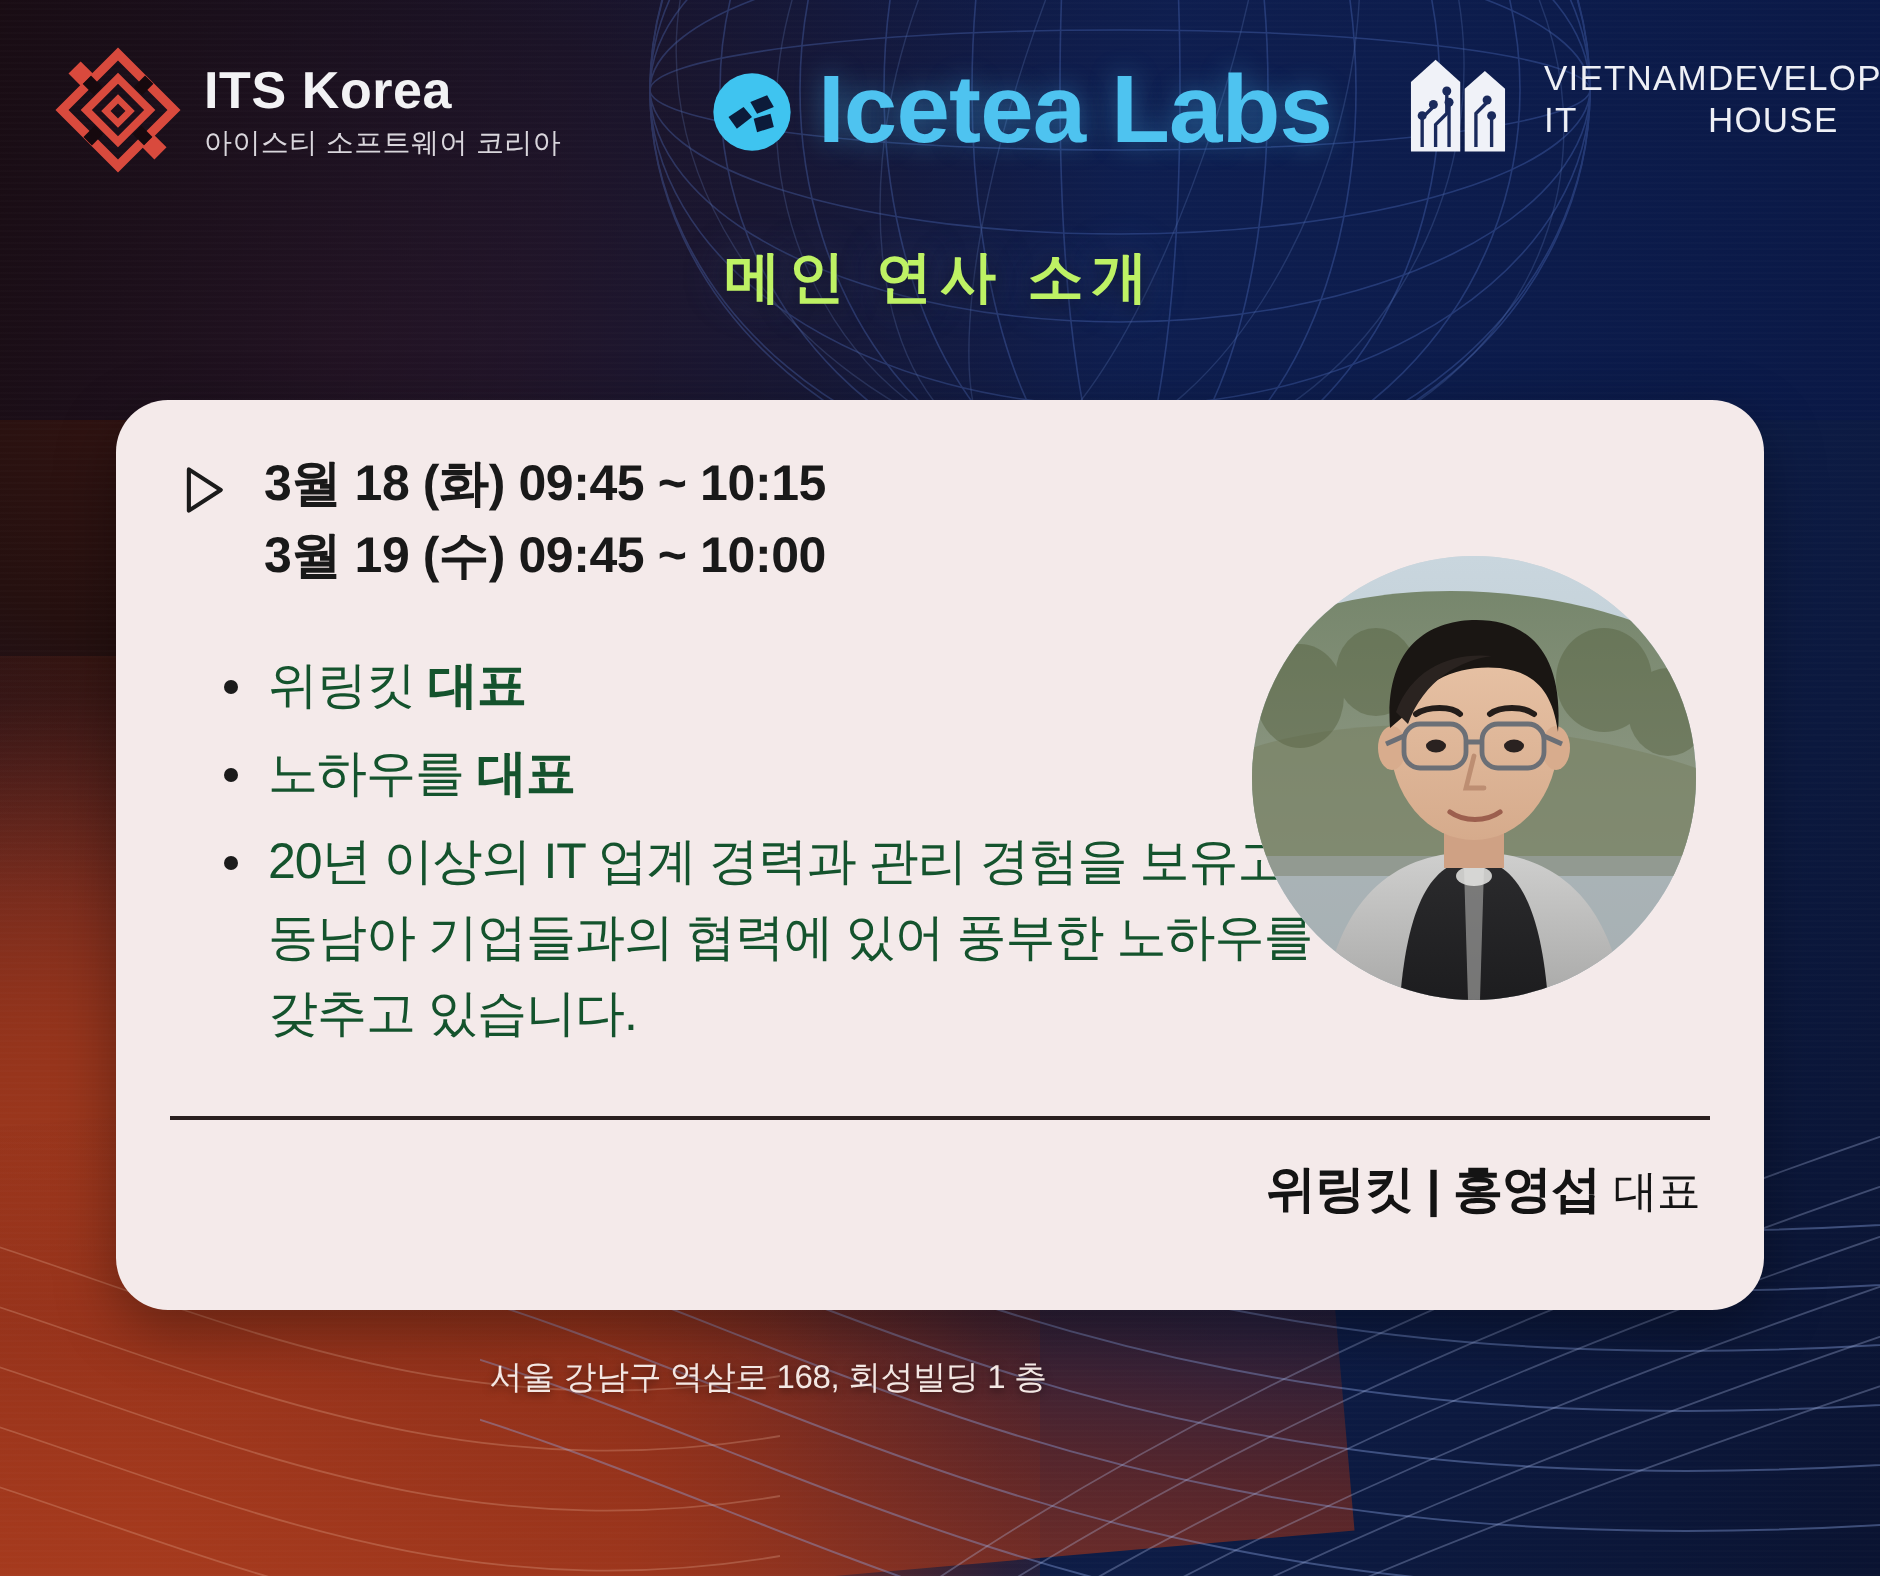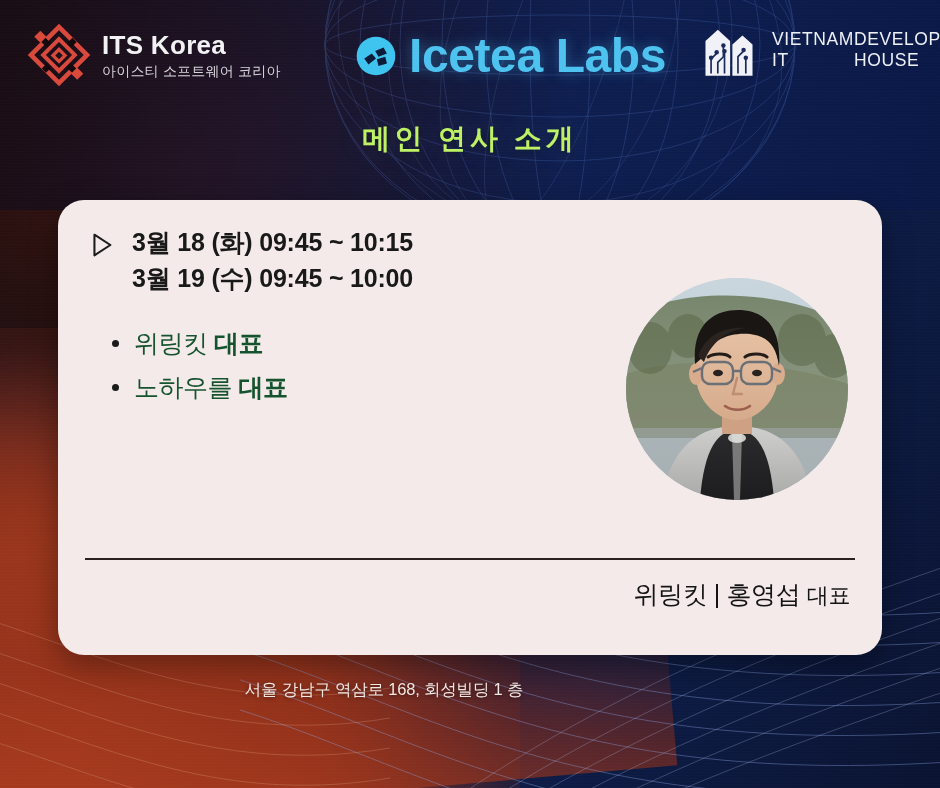--- a/index.html
+++ b/index.html
@@ -228,21 +228,21 @@
     background: #2a2020;
   }
 
   .speaker {
     position: absolute;
     right: 32px; top: 378px;
     font-size: 25px;
     color: #141414;
     letter-spacing: -0.4px;
   }
-  .speaker .sp-name { font-weight: normal; }
+  .speaker .sp-name { font-weight: bold; }
   .speaker .sp-role { font-weight: normal; font-size: 22px; }
 
   
   .footer {
     position: absolute;
     left: 0; top: 672px;
     width: 768px;
     text-align: center;
     color: #f3e7e3;
     font-size: 16.5px;
@@ -409,20 +409,23 @@
         <div>3월 19 (수) 09:45 ~ 10:00</div>
       </span>
     </div>
 
     <ul class="bullets">
       <li>
         <span>위링킷 </span><span class="b-strong">대표</span>
       </li>
       <li>
         <span>노하우를 </span><span class="b-strong">대표</span>
+      </li>
+      <li>
+        <span>20년 이상의 IT 업계 경력과 관리 경험을 보유고 동남아 기업들과의 협력에 있어 풍부한 노하우를 갖추고 있습니다.</span>
       </li>
     </ul>
 
     <div class="photo">
       <svg viewBox="0 0 222 222" preserveAspectRatio="xMidYMid slice">
         <defs>
           <linearGradient id="skyg" x1="0" y1="0" x2="0" y2="1">
             <stop offset="0%" stop-color="#c9d6de"></stop>
             <stop offset="100%" stop-color="#b3c0c6"></stop>
           </linearGradient>

